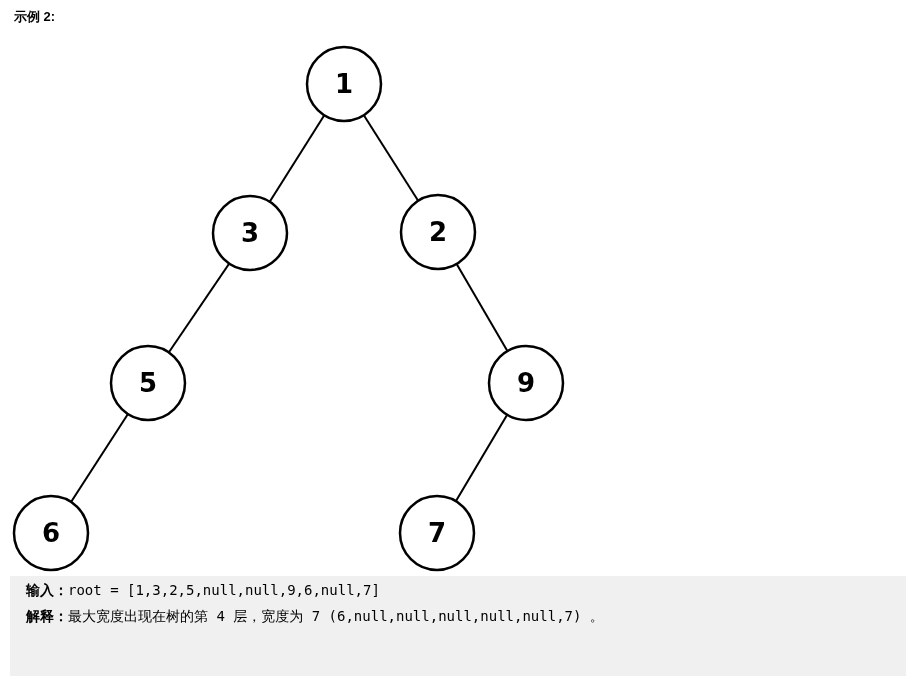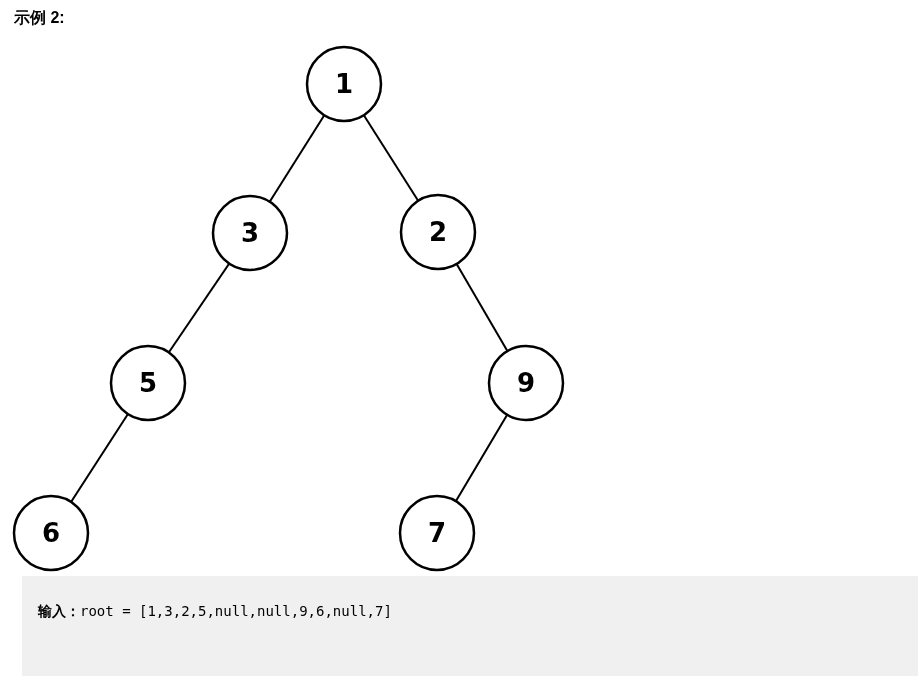--- a/index.html
+++ b/index.html
@@ -12,39 +12,39 @@
     position: relative;
     width: 920px;
     height: 687px;
     background: #ffffff;
     overflow: hidden;
   }
   .example-heading {
     position: absolute;
     left: 14px;
     top: 8px;
-    font-size: 16px;
+    font-size: 13px;
     font-weight: bold;
     color: #000000;
   }
   .tree-svg {
     position: absolute;
     left: 0;
     top: 0;
     width: 920px;
     height: 575px;
   }
   .code-block {
     position: absolute;
-    left: 22px;
+    left: 10px;
     top: 576px;
     width: 896px;
     height: 100px;
     background: #f0f0f0;
-    padding: 22px 16px;
+    padding: 1px 16px;
     font-size: 14px;
     line-height: 26px;
     font-family: "DejaVu Sans Mono", "Liberation Mono", monospace;
     white-space: nowrap;
     overflow: hidden;
   }
   .code-line { display: block; }
   .code-label {
     font-weight: bold;
     font-family: "DejaVu Sans", "Liberation Sans", sans-serif;
@@ -92,15 +92,16 @@
         <text x="51" y="533" dy="0.35em" text-anchor="middle" font-size="26" font-weight="bold" font-family="&quot;DejaVu Sans&quot;, &quot;Liberation Sans&quot;, sans-serif" fill="#000000">6</text>
       </g>
       <g>
         <circle cx="437" cy="533" r="37" fill="#ffffff" stroke="#000000" stroke-width="2.5"></circle>
         <text x="437" y="533" dy="0.35em" text-anchor="middle" font-size="26" font-weight="bold" font-family="&quot;DejaVu Sans&quot;, &quot;Liberation Sans&quot;, sans-serif" fill="#000000">7</text>
       </g>
     </svg>
 
   <div class="code-block">
     <span class="code-line"><span class="code-label">输入：</span><span class="code-value">root = [1,3,2,5,null,null,9,6,null,7]</span></span>
+    <span class="code-line"><span class="code-label">解释：</span><span class="code-value">最大宽度出现在树的第 4 层，宽度为 7 (6,null,null,null,null,null,7) 。</span></span>
   </div>
 
 </div>
 
 </body></html>

